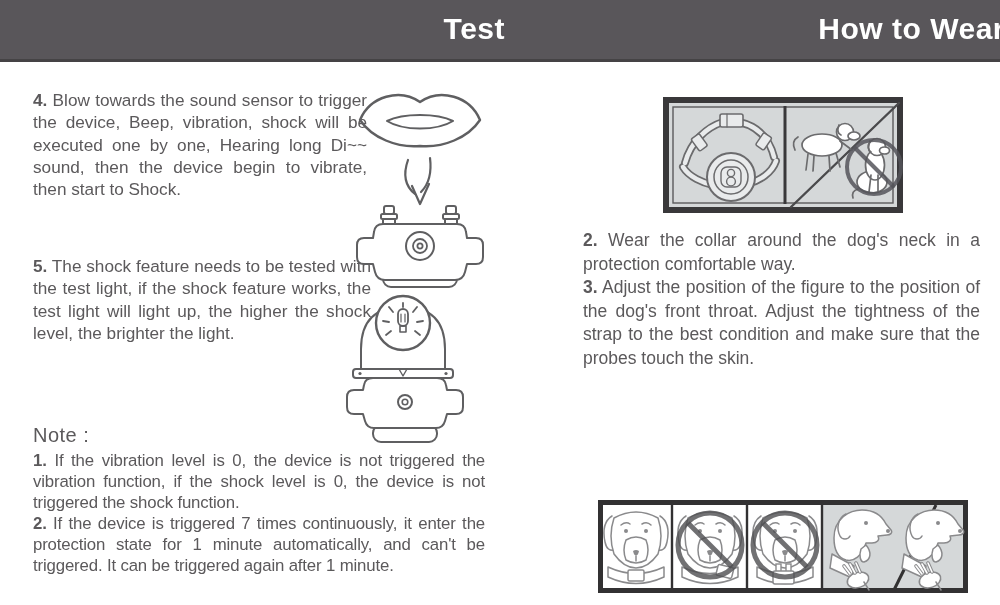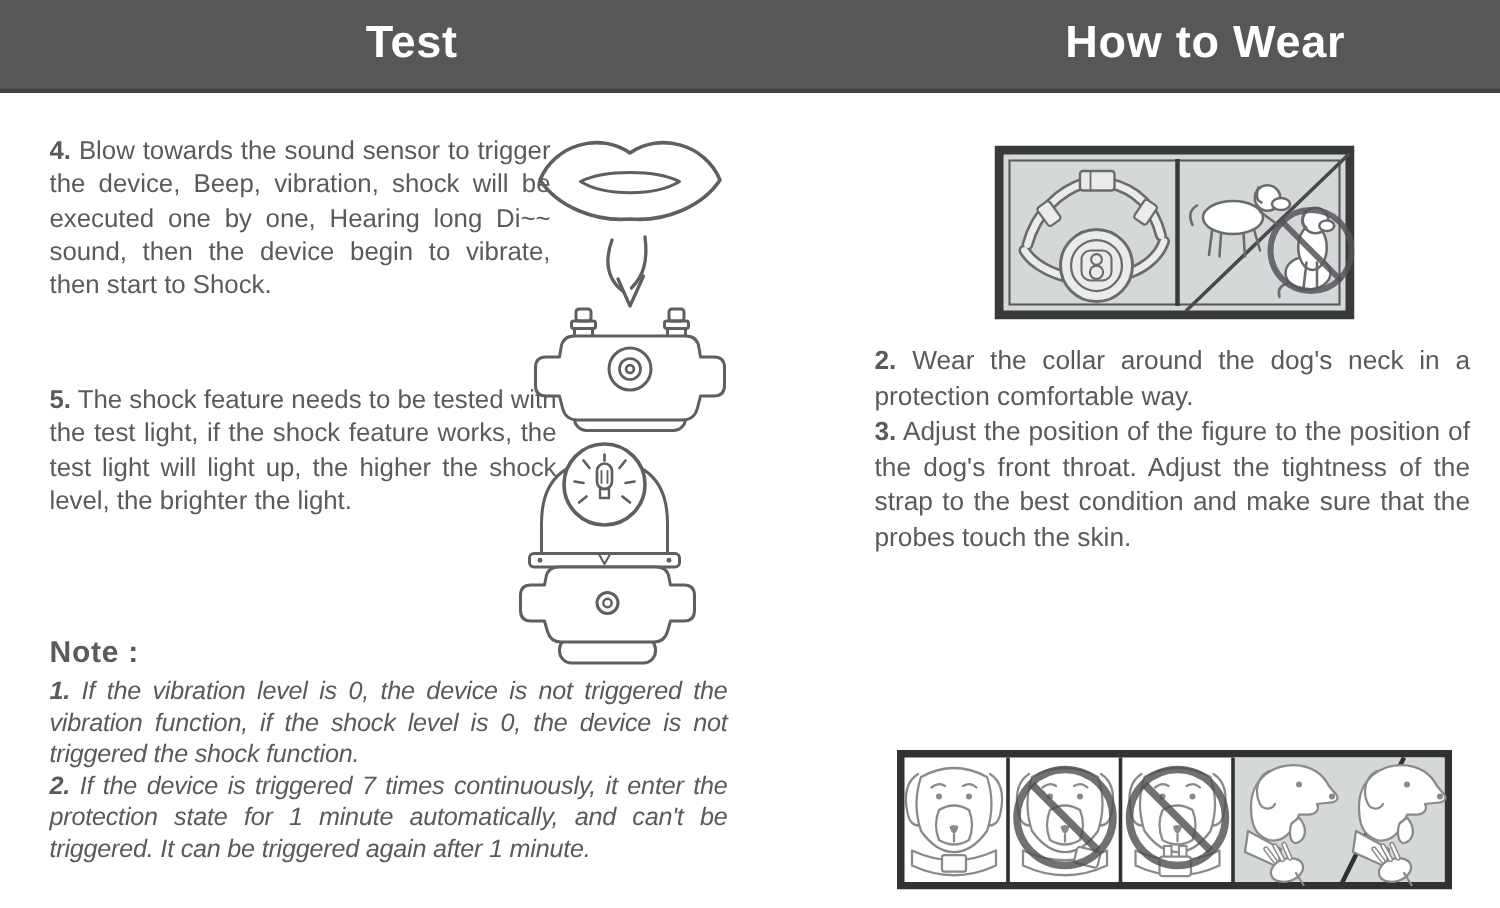--- a/index.html
+++ b/index.html
@@ -5,30 +5,30 @@
   :root{
     --header_bg:#59565a; --header_text:#ffffff; --body_text:#5b595b;
     --figure_bg:#d5d8d9; --line_art:#6b6b6d; --frame:#39383a;
   }
   html,body{margin:0;padding:0;background:#fff;}
   .page{position:relative;width:1000px;height:605px;background:#fff;overflow:hidden;
         font-family:"Liberation Sans","DejaVu Sans",sans-serif;color:var(--body_text);}
   .header{position:absolute;left:0;top:0;width:1000px;height:59px;background:var(--header_bg);
           border-bottom:3px solid #454345;}
   .htitle{position:absolute;top:12px;font-size:30px;font-weight:bold;color:var(--header_text);
-          text-align:center;letter-spacing:.5px;padding-left:22px;}
+          text-align:right;letter-spacing:.5px;}
   .htitle.left{left:0;width:505px;}
   .htitle.right{left:558px;width:447px;}
   p{margin:0;text-align:justify;}
   .step b,.note-item b{font-weight:bold;}
   .col-text{position:absolute;}
   #step4{left:33px;top:89px;width:334px;font-size:17.2px;line-height:22.3px;}
   #step5{left:33px;top:255px;width:338px;font-size:17.2px;line-height:22.3px;}
-  #note-head{position:absolute;left:33px;top:424px;font-size:20px;font-weight:bold;letter-spacing:.5px;}
-  #note-block{left:33px;top:450px;width:452px;font-size:16.8px;line-height:21px;letter-spacing:-.15px;font-style:italic;}
+  #note-head{position:absolute;left:33px;top:424px;font-size:20px;font-weight:normal;letter-spacing:.5px;}
+  #note-block{left:33px;top:450px;width:452px;font-size:16.8px;line-height:21px;letter-spacing:-.15px;}
   #wear-steps{left:583px;top:229px;width:397px;font-size:17.5px;line-height:23.6px;}
   .fig{position:absolute;}
   #illu-lips{left:345px;top:80px;}
   #illu-testlight{left:331px;top:281px;}
   #fig-collar{left:663px;top:97px;}
   #fig-fit{left:598px;top:500px;}
   svg{display:block;}
 </style>
 </head>
 <body>

